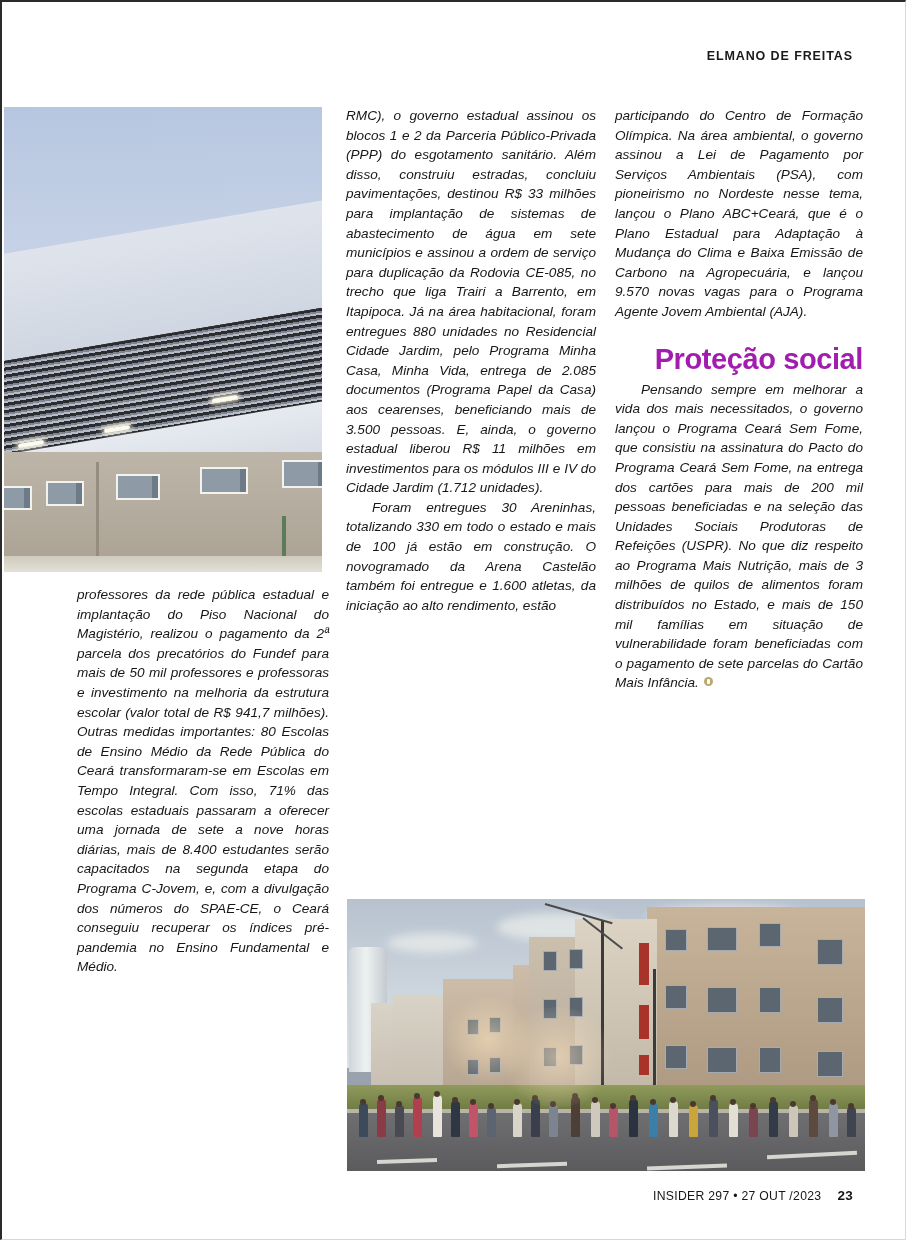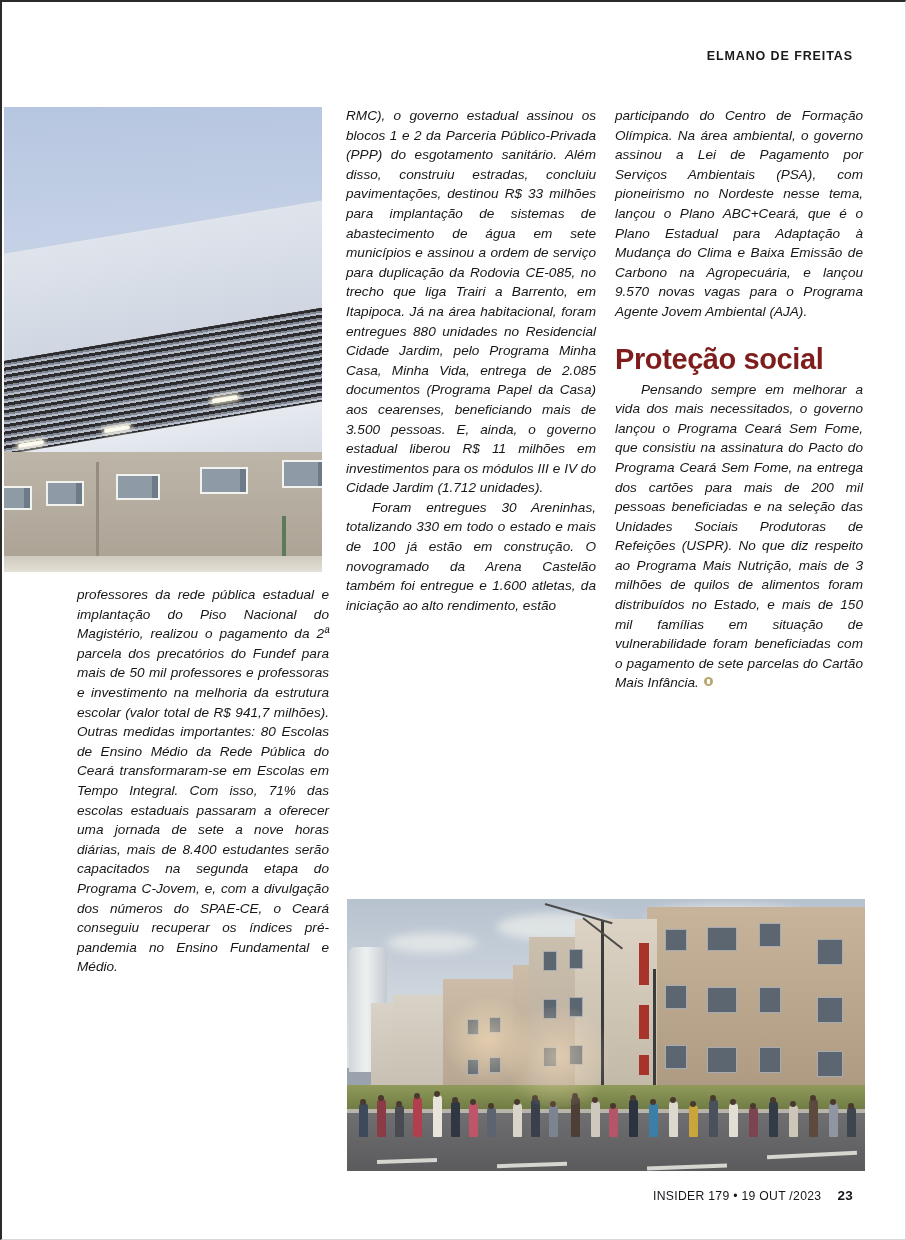--- a/index.html
+++ b/index.html
@@ -154,24 +154,24 @@
 
   #col1 { left: 75px;  top: 583px; width: 252px; }
   #col2 { left: 344px; top: 104px; width: 250px; }
   #col3 { left: 613px; top: 104px; width: 248px; }
 
   h2.section {
     font-size: 29px;
     line-height: 31px;
     font-weight: 700;
     letter-spacing: -0.4px;
-    color: #7f1d1d;
+    color: #a21caf;
     margin-top: 22px;
     margin-bottom: 5px;
-    text-align: left;
+    text-align: right;
   }
   #col1 h2.section { margin-top: 28px; }
 
   .endmark {
     display: inline-block;
     width: 9px; height: 9px;
     border-radius: 50%;
     background: #b9a86f;
     margin-left: 5px;
     position: relative;
@@ -470,18 +470,18 @@
     <div class="pc-person" style="left:500px; height:30px; background:#3e454f;"></div>
     <div class="pc-head" style="left:501px; bottom:62px;"></div>
 
     <div class="pc-flare" style="left:96px;  top:96px;  width:90px;  height:90px;"></div>
     <div class="pc-flare" style="left:150px; top:108px; width:120px; height:100px;"></div>
   </div>
 
   <div class="footer">
     <div>
       <span class="brand">INSIDER</span>
-      <span>179 • 19 OUT /2023</span>
+      <span>297 • 27 OUT /2023</span>
     </div>
     <div class="pageno">23</div>
   </div>
 
 </div>
 
 </body></html>

